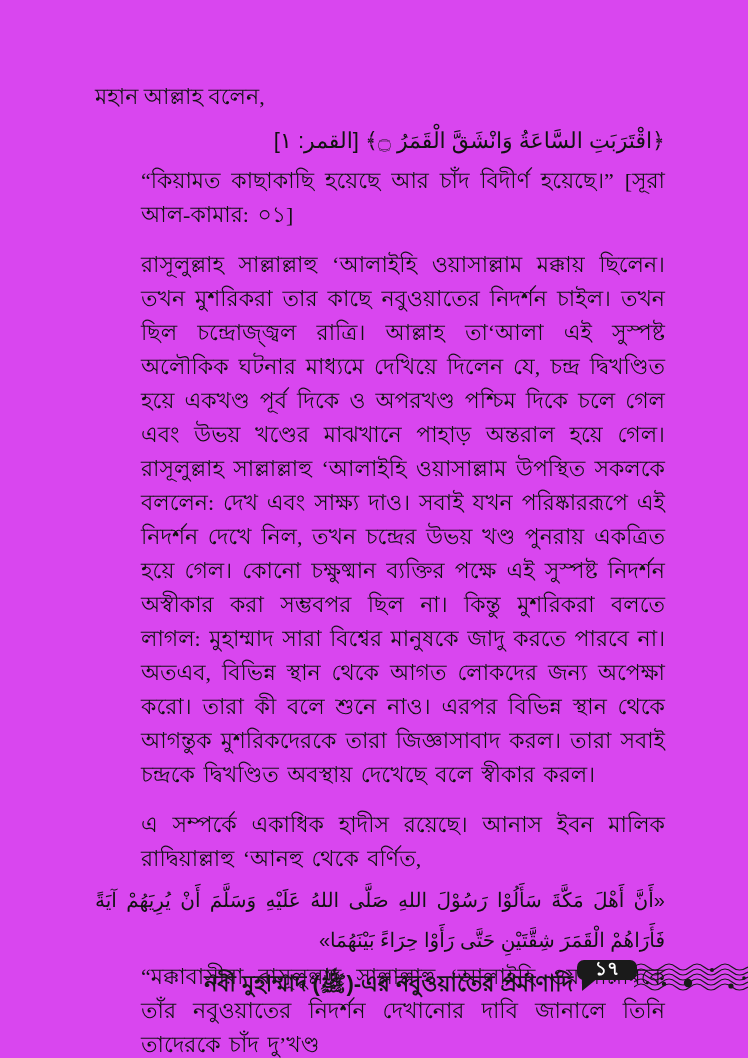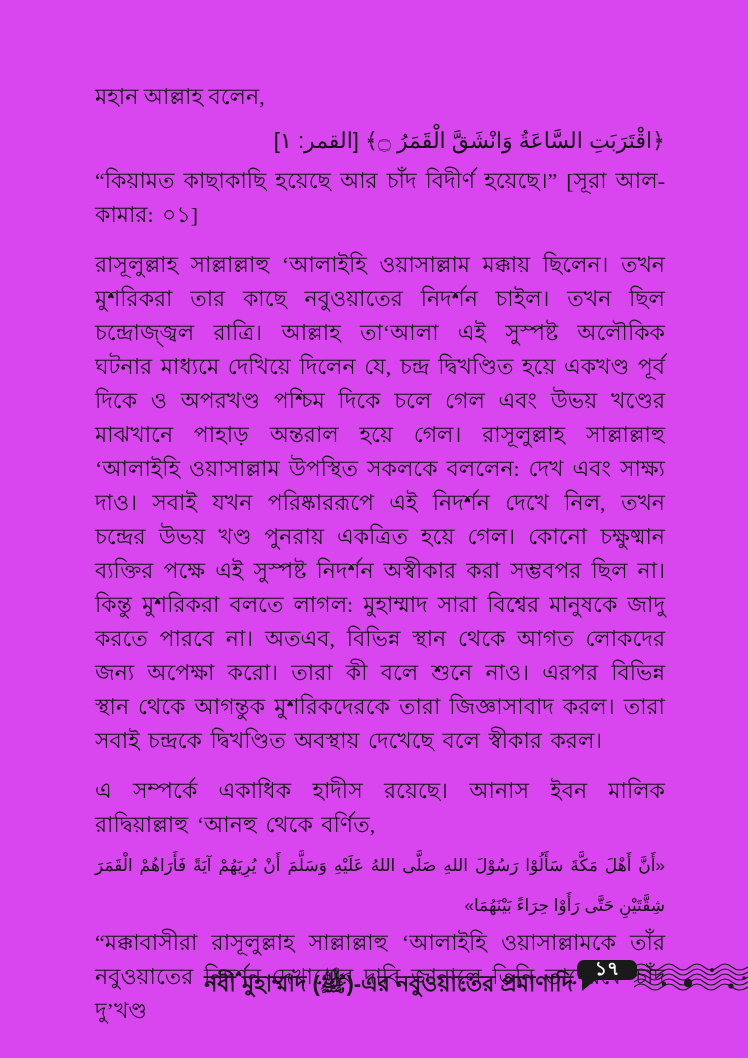--- a/index.html
+++ b/index.html
@@ -22,28 +22,28 @@
   .arabic {
     direction:rtl; unicode-bidi:isolate;
     font-family:Liberation Sans, sans-serif;
     font-size:22px; line-height:46px; text-align:right;
     margin-top:4px;
   }
   .arabic.verse { padding-left:18px; }
 
   .body-text {
     font-size:22px; line-height:34px;
-    text-align:justify; word-spacing:3px;
+    text-align:justify; word-spacing:3px;margin-left:46px;
   }
 
   .para-gap { margin-top:16px; }
 
   .arabic.hadith {
     text-align:justify; text-align-last:right; line-height:40px;
-    font-size:17px;
+    font-size:20px;
   }
 
   .footer {
     position:absolute; left:0; top:950px; width:748px; height:70px;
   }
   .footer-title {
     position:absolute; right:175px; top:16px;
     font-size:22px; font-weight:bold; color:#161616;
     font-family:Liberation Sans, sans-serif;
     white-space:nowrap;

